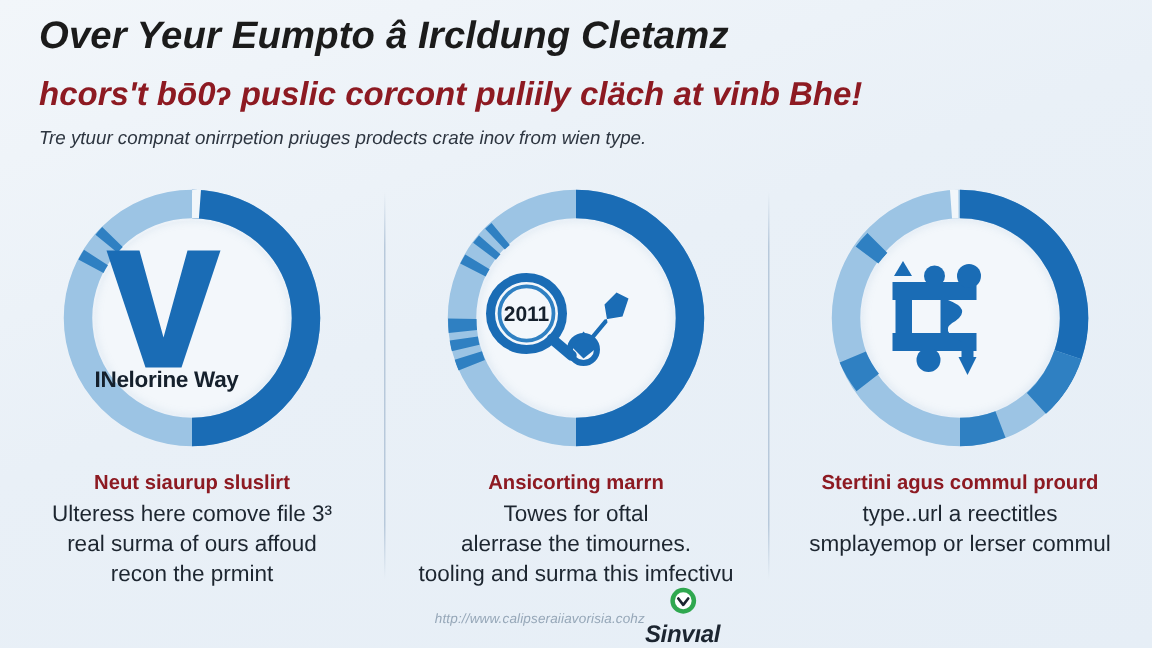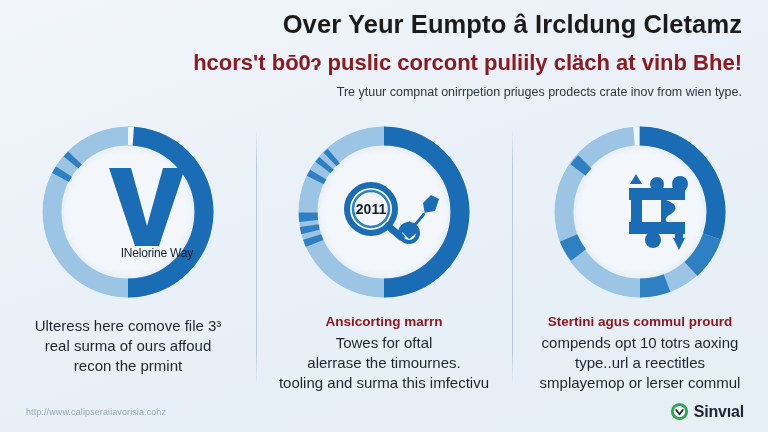--- a/index.html
+++ b/index.html
@@ -19,21 +19,22 @@
     height: 432px;
     box-sizing: border-box;
     background:
       linear-gradient(160deg, #f2f6fa 0%, #e9f0f7 45%, #e6eef6 100%);
     overflow: hidden;
   }
 
   
   .header {
     padding: 10px 26px 0 26px;
-    text-align: right;
+    text-align: left;
+    font-style: italic;
   }
   .title {
     font-size: 25.5px;
     font-weight: bold;
     color: #1b1b1b;
     letter-spacing: 0.1px;
     line-height: 1.16;
     white-space: nowrap;
   }
   .subtitle-red {
@@ -111,27 +112,27 @@
     box-shadow: inset 0 0 6px rgba(140,170,200,0.18);
   }
   .icon-box {
     position: absolute;
     left: 21px;
     top: 21px;
     width: 130px;
     height: 130px;
     display: flex;
     flex-direction: column;
-    align-items: flex-end;
+    align-items: flex-start;
     justify-content: center;
   }
   .icon-box svg { display: block; }
   .icon-caption {
-    font-size: 12px;
-    font-weight: normal;
+    font-size: 15px;
+    font-weight: bold;
     color: #15202c;
     margin-top: -4px;
     letter-spacing: -0.2px;
     white-space: nowrap;
   }
 
   
   .caption {
     margin-top: 16px;
     text-align: center;
@@ -157,33 +158,35 @@
 
   
   .footer {
     position: absolute;
     left: 0;
     bottom: 0;
     width: 768px;
     height: 37px;
     display: flex;
     align-items: center;
-    justify-content: space-between;
+    justify-content: center;
     padding: 0 24px 4px 26px;
     box-sizing: border-box;
+    font-style: italic;
   }
   .footer-url {
     font-size: 9px;
     color: #96a7b8;
     letter-spacing: 0.1px;
   }
   .brand {
     display: flex;
     align-items: center;
     gap: 5px;
+    flex-direction: column;
   }
   .brand-name {
     font-size: 16px;
     font-weight: bold;
     color: #1c2530;
     letter-spacing: -0.2px;
   }
 </style>
 </head>
 <body>
@@ -209,20 +212,21 @@
         </svg>
         <div class="ring-hole"></div>
         <div class="icon-box">
           <svg width="92" height="86" viewBox="0 0 92 86">
             <path d="M 8 4 L 30 4 L 46 62 L 62 4 L 84 4 L 58 82 L 34 82 Z" fill="#1a6cb5"></path>
           </svg>
           <div class="icon-caption">INelorine Way</div>
         </div>
       </div>
       <div class="caption">
+        <div class="caption-head">Neut siaurup sluslirt</div>
         <div class="caption-body">
           <div>Ulteress here comove file 3³</div>
           <div>real surma of ours affoud</div>
           <div>recon the prmint</div>
         </div>
       </div>
     </div>
 
     <div class="col">
       <div class="ring-wrap">
@@ -283,21 +287,20 @@
             <circle cx="44" cy="74" r="8" fill="#1a6cb5"></circle>
             <rect x="40" y="62" width="8" height="12" fill="#1a6cb5"></rect>
             <path d="M 70 84 L 64 72 L 76 72 Z" fill="#1a6cb5"></path>
             <rect x="66" y="56" width="8" height="18" fill="#1a6cb5"></rect>
           </svg>
         </div>
       </div>
       <div class="caption">
         <div class="caption-head">Stertini agus commul prourd</div>
         <div class="caption-body">
-          <div>compends opt 10 totrs aoxing</div>
           <div>type..url a reectitles</div>
           <div>smplayemop or lerser commul</div>
         </div>
       </div>
     </div>
 
   </div>
 
   <div class="footer">
     <div class="footer-url">http://www.calipseraiiavorisia.cohz</div>

